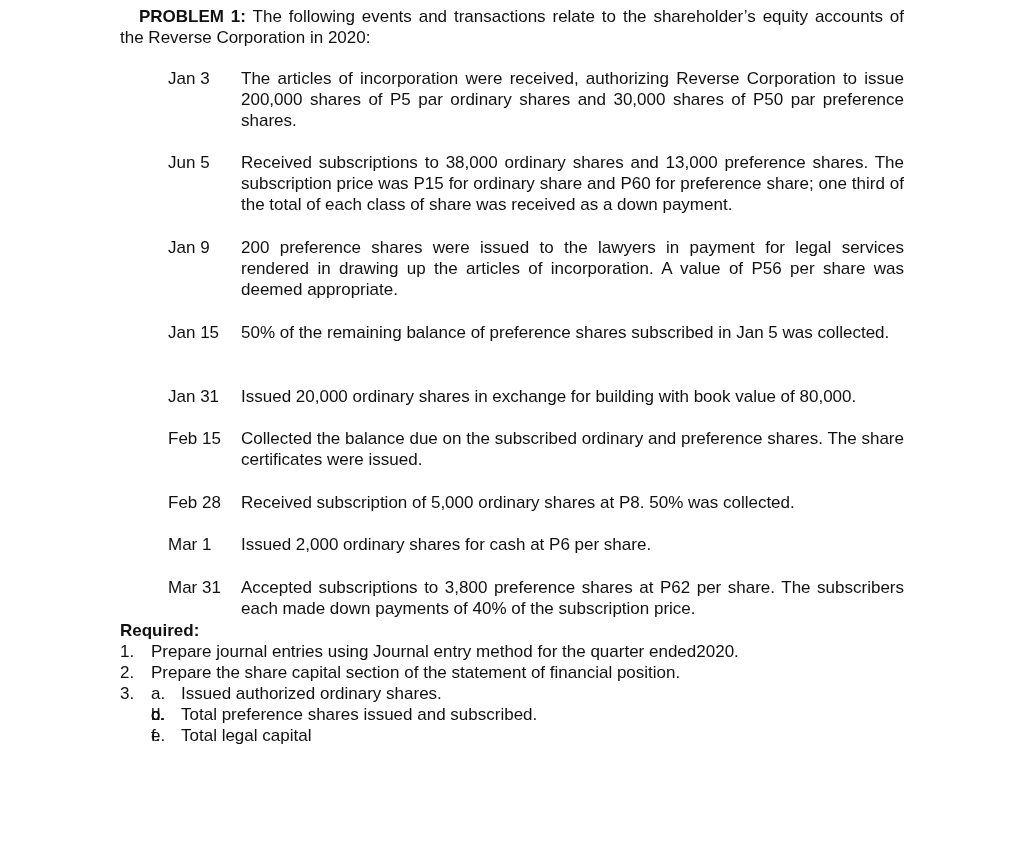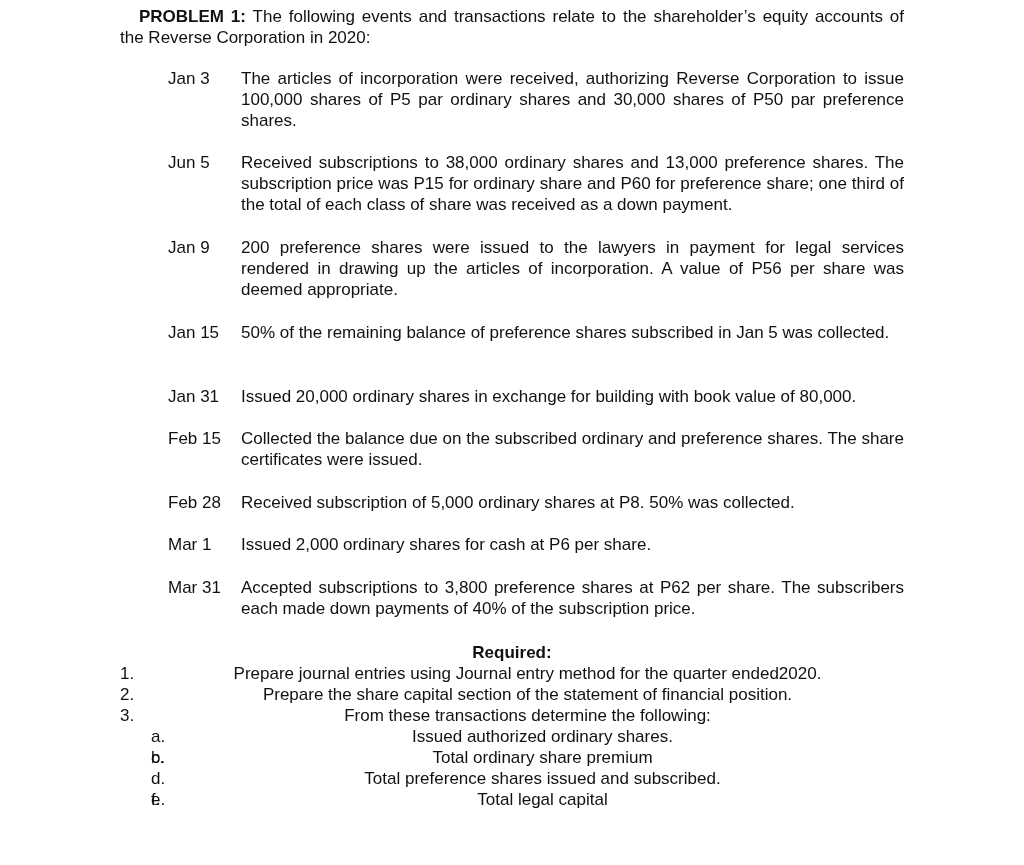--- a/index.html
+++ b/index.html
@@ -9,40 +9,40 @@
       color: #111111;
       font-size: 17px;
       line-height: 21px;
     }
     .page { position: absolute; left: 120px; top: 6px; width: 784px; }
     .intro { text-align: justify; }
     .intro b { font-weight: bold; margin-left: 19px; }
     .event { position: absolute; left: 0; width: 784px; }
     .event .date { position: absolute; left: 0; top: 0; width: 110px; margin-left: 48px; }
     .event .desc { position: absolute; left: 121px; top: 0; width: 663px; text-align: justify; }
-    .required { position: absolute; left: 0; top: 636px; width: 784px; text-align: center; }
+    .required { position: absolute; left: 0; top: 614px; width: 784px; }
     .required .head { font-weight: bold; }
     .req-list { margin: 0; padding: 0; list-style: none; }
     .req-item { position: relative; padding-left: 31px; }
     .req-item .num { position: absolute; left: 0; top: 0; }
     .sub-list { margin: 0; padding: 0; list-style: none; }
     .sub-item { position: relative; padding-left: 61px; }
     .sub-item .letter { position: absolute; left: 31px; top: 0; }
   </style>
 </head>
 <body>
 
 <div class="page">
   <div class="intro">
     <b>PROBLEM 1:</b><span> The following events and transactions relate to the shareholder’s equity accounts of the Reverse Corporation in 2020:</span>
   </div>
 
   <div class="event" style="top:62px">
     <div class="date">Jan 3</div>
-    <div class="desc">The articles of incorporation were received, authorizing Reverse Corporation to issue 100,000 shares of P5 par ordinary shares and 30,000 shares of P50 par preference shares.</div>
+    <div class="desc">The articles of incorporation were received, authorizing Reverse Corporation to issue 200,000 shares of P5 par ordinary shares and 30,000 shares of P50 par preference shares.</div>
   </div>
   <div class="event" style="top:146px">
     <div class="date">Jun 5</div>
     <div class="desc">Received subscriptions to 38,000 ordinary shares and 13,000 preference shares. The subscription price was P15 for ordinary share and P60 for preference share; one third of the total of each class of share was received as a down payment.</div>
   </div>
   <div class="event" style="top:231px">
     <div class="date">Jan 9</div>
     <div class="desc">200 preference shares were issued to the lawyers in payment for legal services rendered in drawing up the articles of incorporation. A value of P56 per share was deemed appropriate.</div>
   </div>
   <div class="event" style="top:316px">
@@ -76,34 +76,32 @@
       <li class="req-item">
         <span class="num">1.</span>
         <span>Prepare journal entries using Journal entry method for the quarter ended2020.</span>
       </li>
       <li class="req-item">
         <span class="num">2.</span>
         <span>Prepare the share capital section of the statement of financial position.</span>
       </li>
       <li class="req-item">
         <span class="num">3.</span>
-        <span>From these transactions determine the following:</span>
       </li>
     </ul>
     <ul class="sub-list">
       <li class="sub-item">
         <span class="letter">a.</span>
         <span>Issued authorized ordinary shares.</span>
       </li>
       <li class="sub-item">
         <span class="letter">b.</span>
       </li>
       <li class="sub-item">
         <span class="letter">c.</span>
-        <span>Total ordinary share premium</span>
       </li>
       <li class="sub-item">
         <span class="letter">d.</span>
         <span>Total preference shares issued and subscribed.</span>
       </li>
       <li class="sub-item">
         <span class="letter">e.</span>
       </li>
       <li class="sub-item">
         <span class="letter">f.</span>

